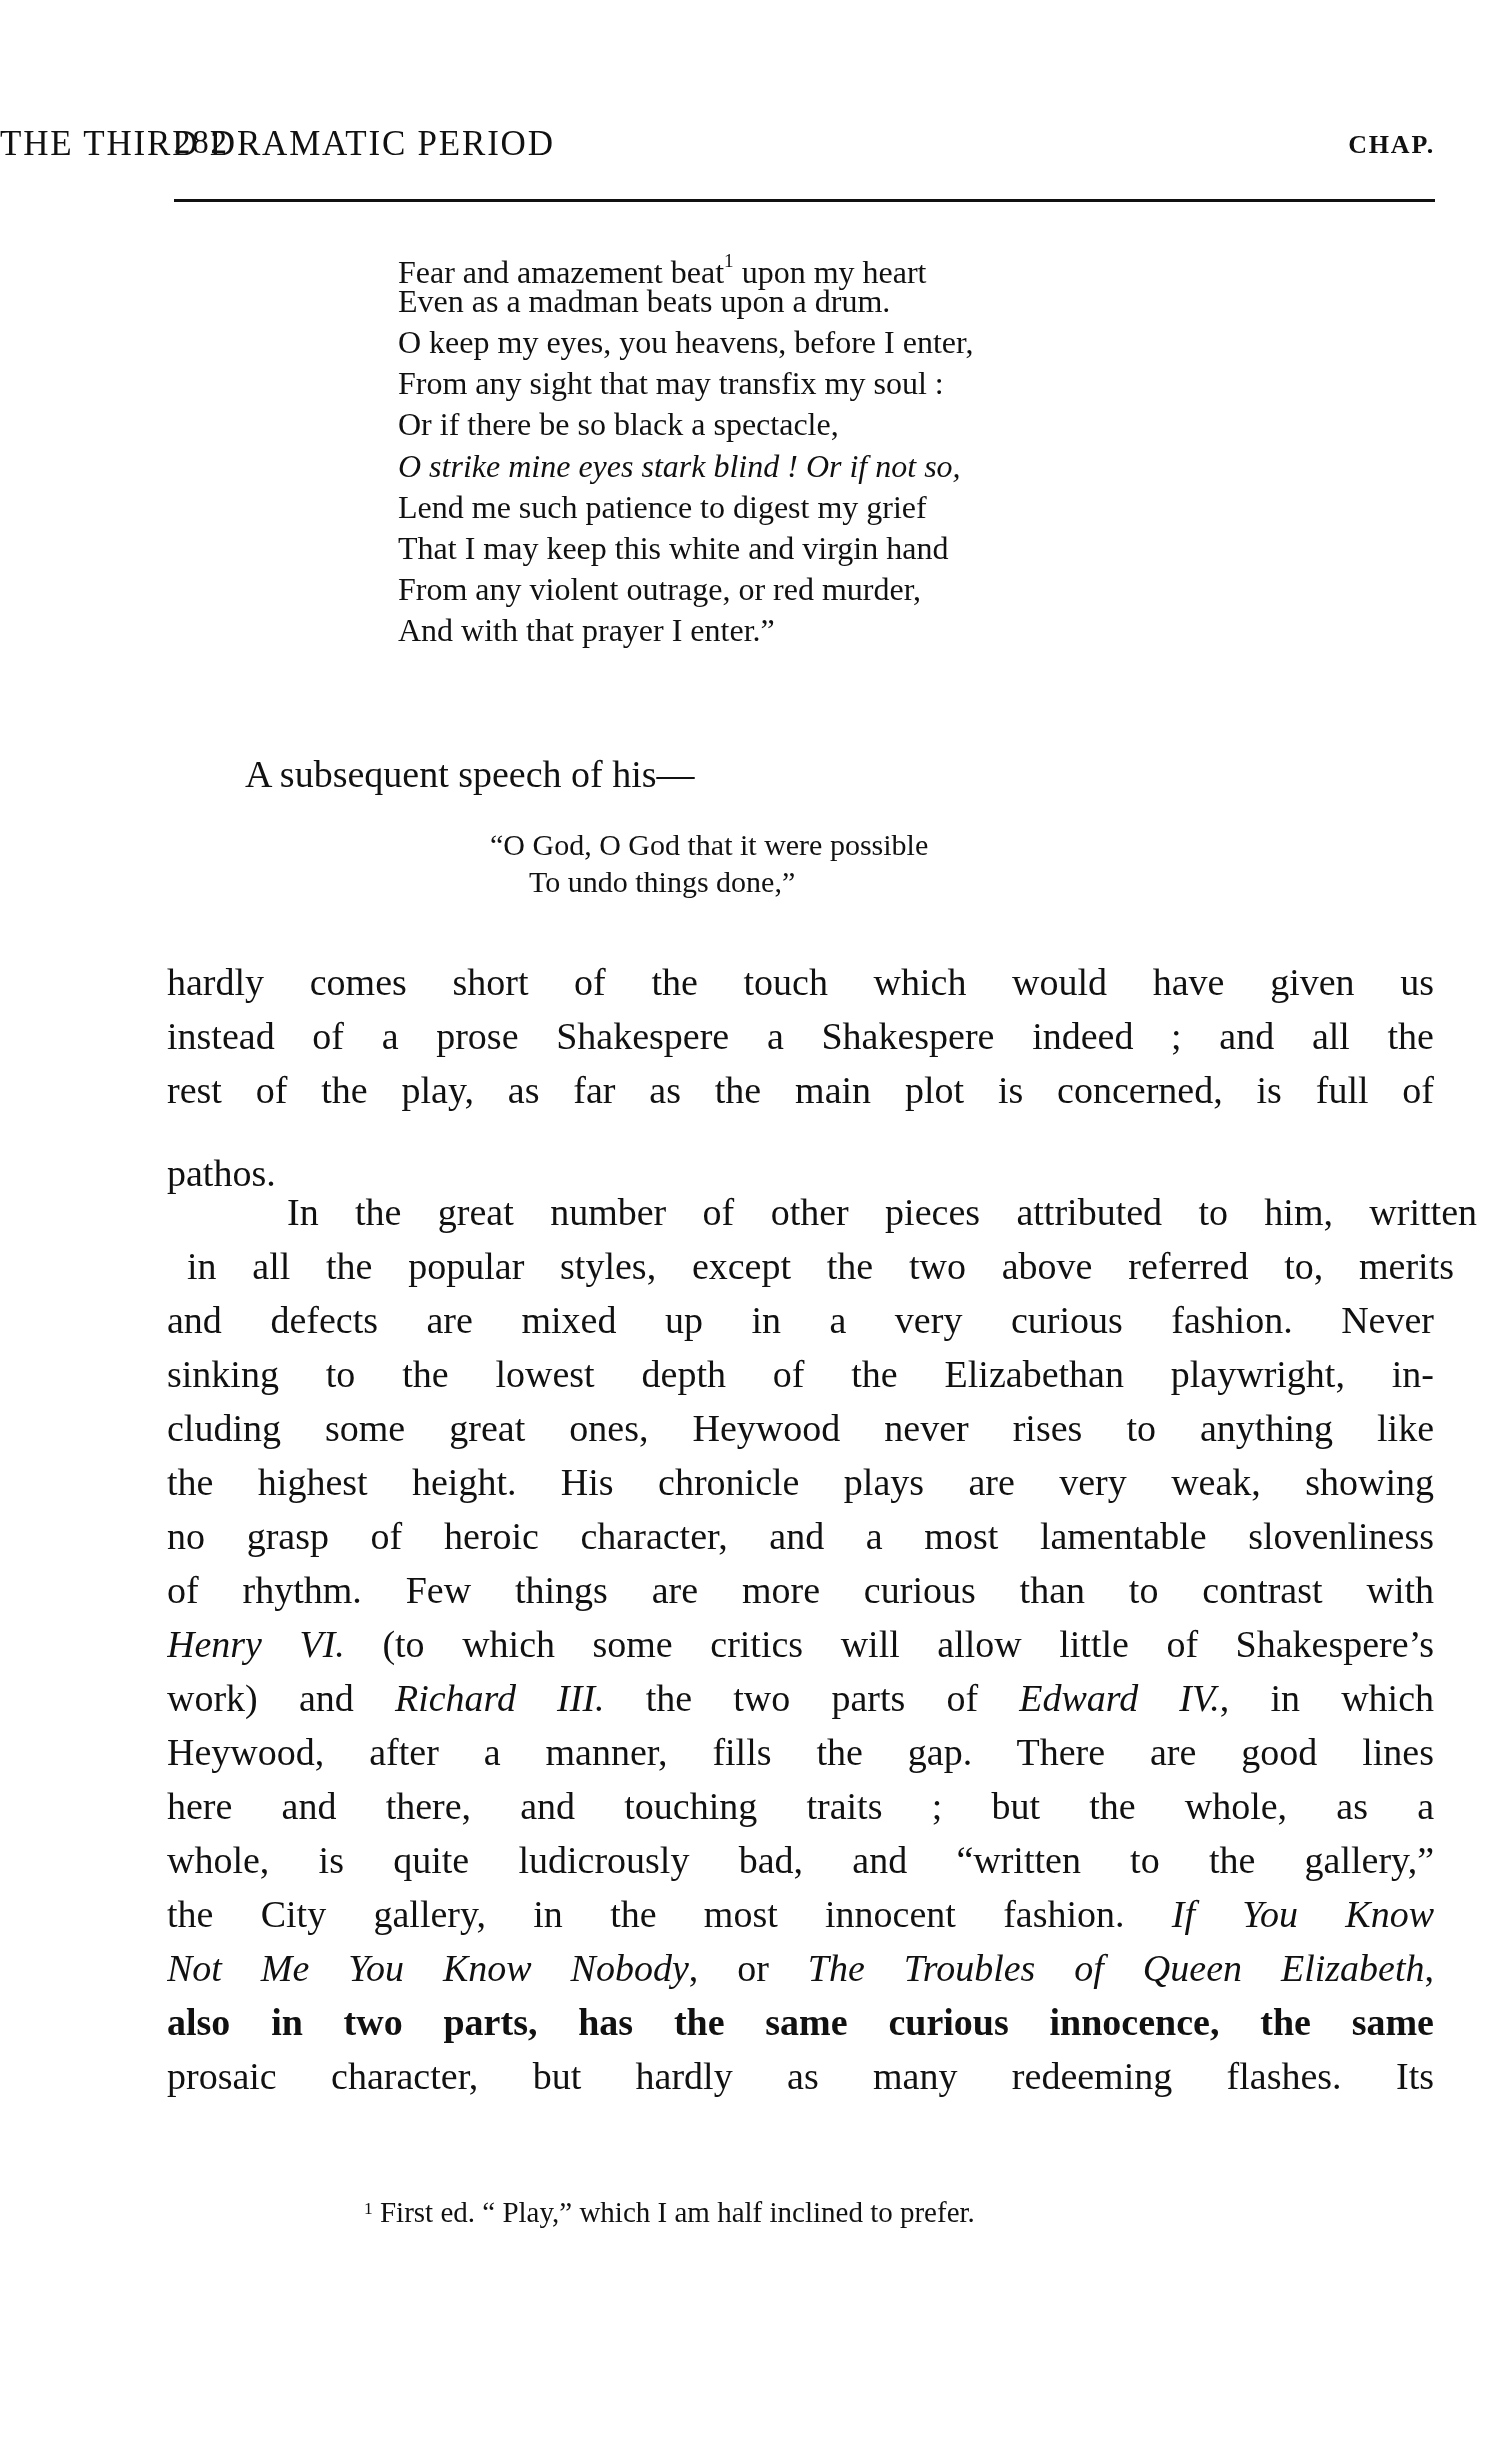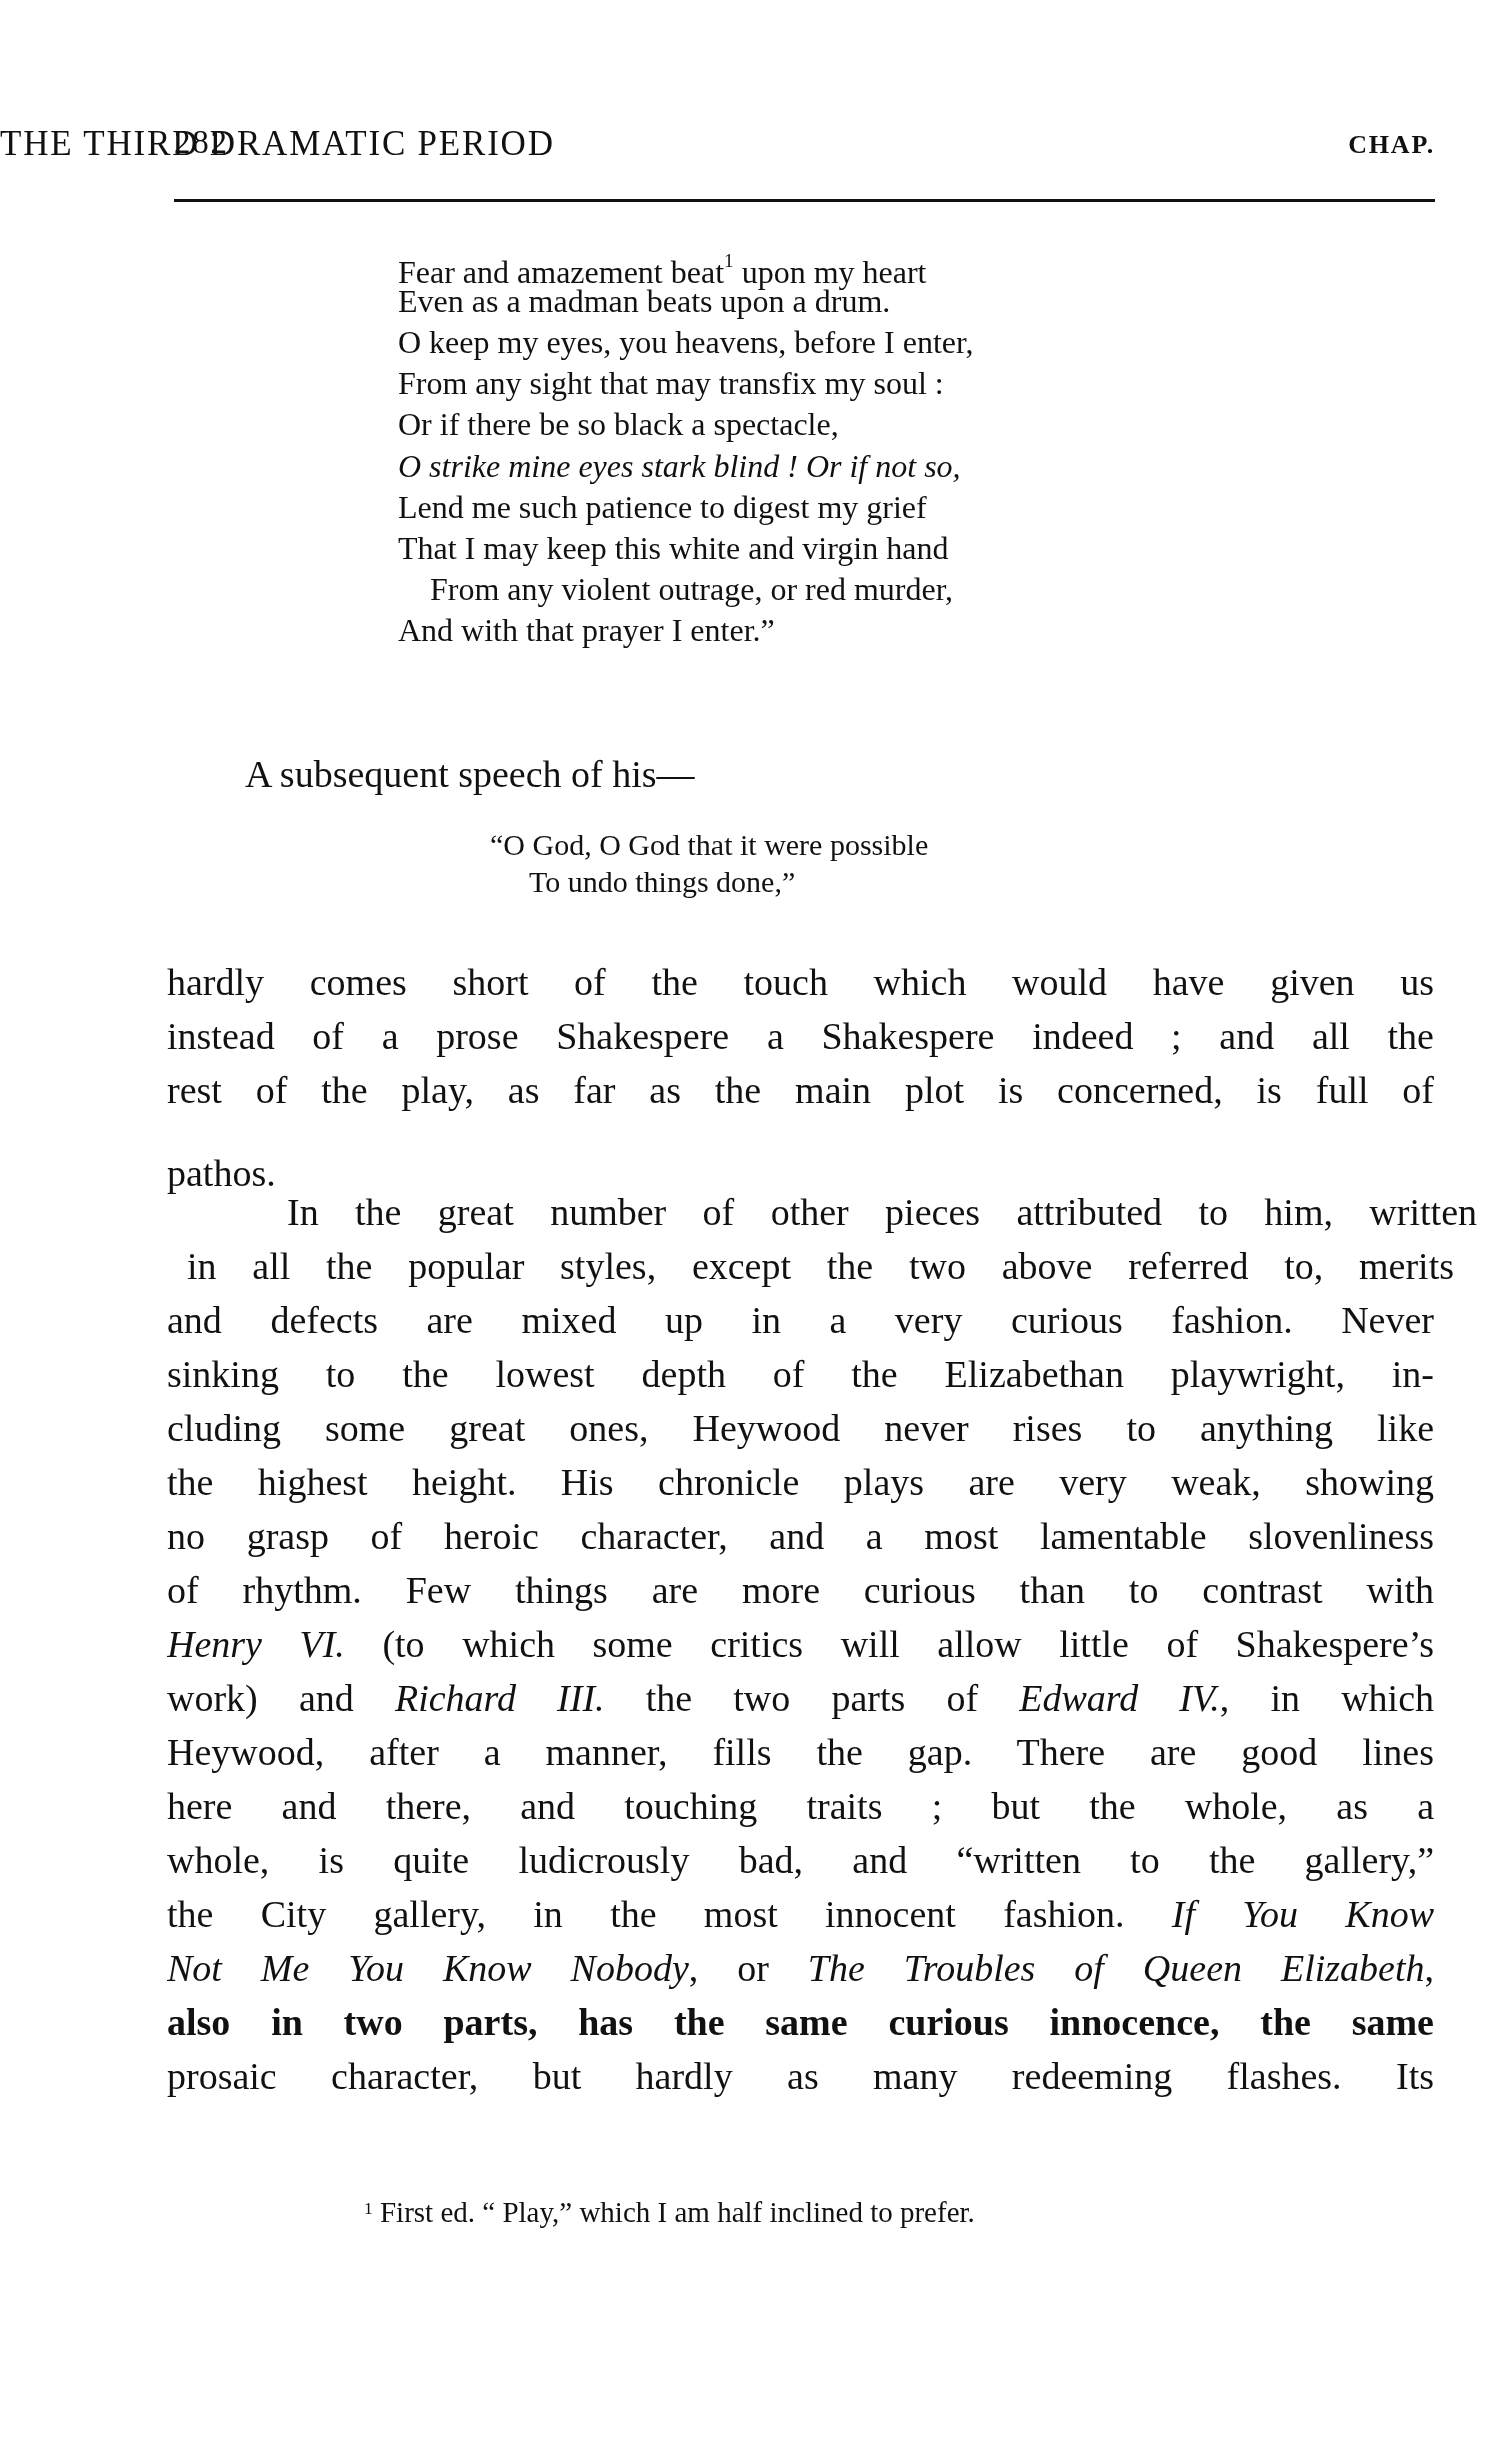--- a/index.html
+++ b/index.html
@@ -32,21 +32,21 @@
 
 <div id="verse">
     <div class="abs verse-line" style="top: 240px;"><span>Fear and amazement beat</span><sup>1</sup><span> upon my heart</span></div>
     <div class="abs verse-line" style="top: 281px;"><span>Even as a madman beats upon a drum.</span></div>
     <div class="abs verse-line" style="top: 322px;"><span>O keep my eyes, you heavens, before I enter,</span></div>
     <div class="abs verse-line" style="top: 363px;"><span>From any sight that may transfix my soul :</span></div>
     <div class="abs verse-line" style="top: 404px;"><span>Or if there be so black a spectacle,</span></div>
     <div class="abs verse-line" style="top: 446px; font-style: italic;"><span>O strike mine eyes stark blind !   Or if not so,</span></div>
     <div class="abs verse-line" style="top: 487px;"><span>Lend me such patience to digest my grief</span></div>
     <div class="abs verse-line" style="top: 528px;"><span>That I may keep this white and virgin hand</span></div>
-    <div class="abs verse-line" style="top: 569px; margin-left: 32px;"><span>From any violent outrage, or red murder,</span></div>
+    <div class="abs verse-line" style="top: 569px;"><span>From any violent outrage, or red murder,</span></div>
     <div class="abs verse-line" style="top: 610px;"><span>And with that prayer I enter.”</span></div>
   </div>
 
 <div class="abs lead-line" style="top:750px;">A subsequent speech of his—</div>
 
 <div class="abs quote-line" style="left:490px; top:826px;">“O God, O God that it were possible</div>
 <div class="abs quote-line" style="left:529px; top:863px;">To undo things done,”</div>
 
 <div id="para1">
     <div class="abs body-line" style="top: 955px;">hardly comes short of the touch which would have given us</div>

